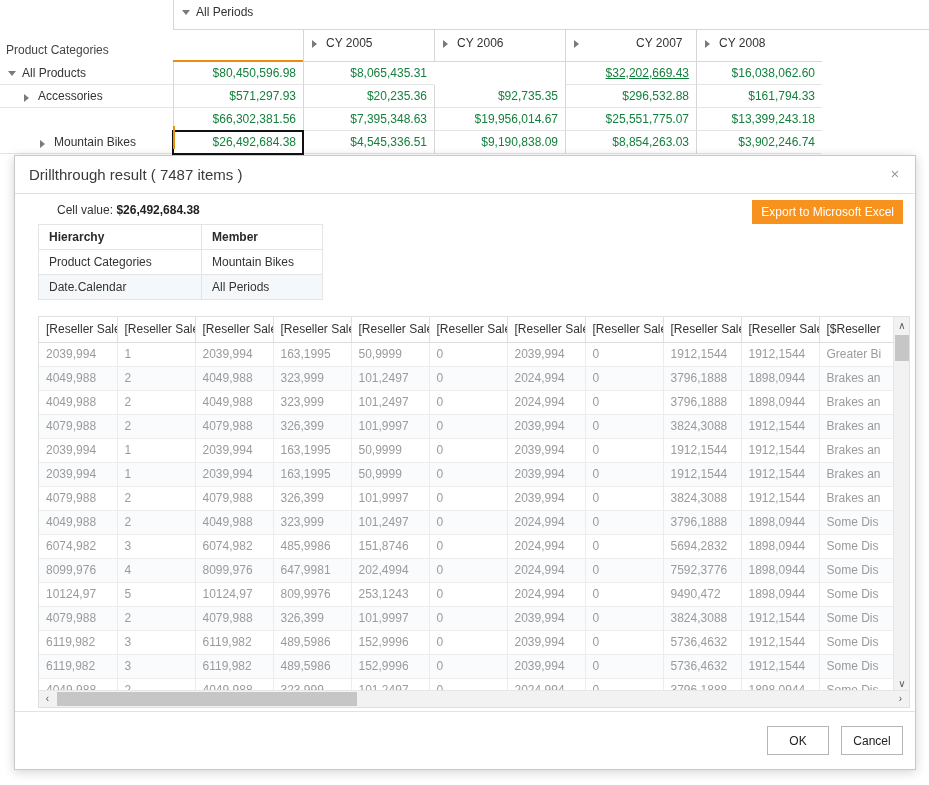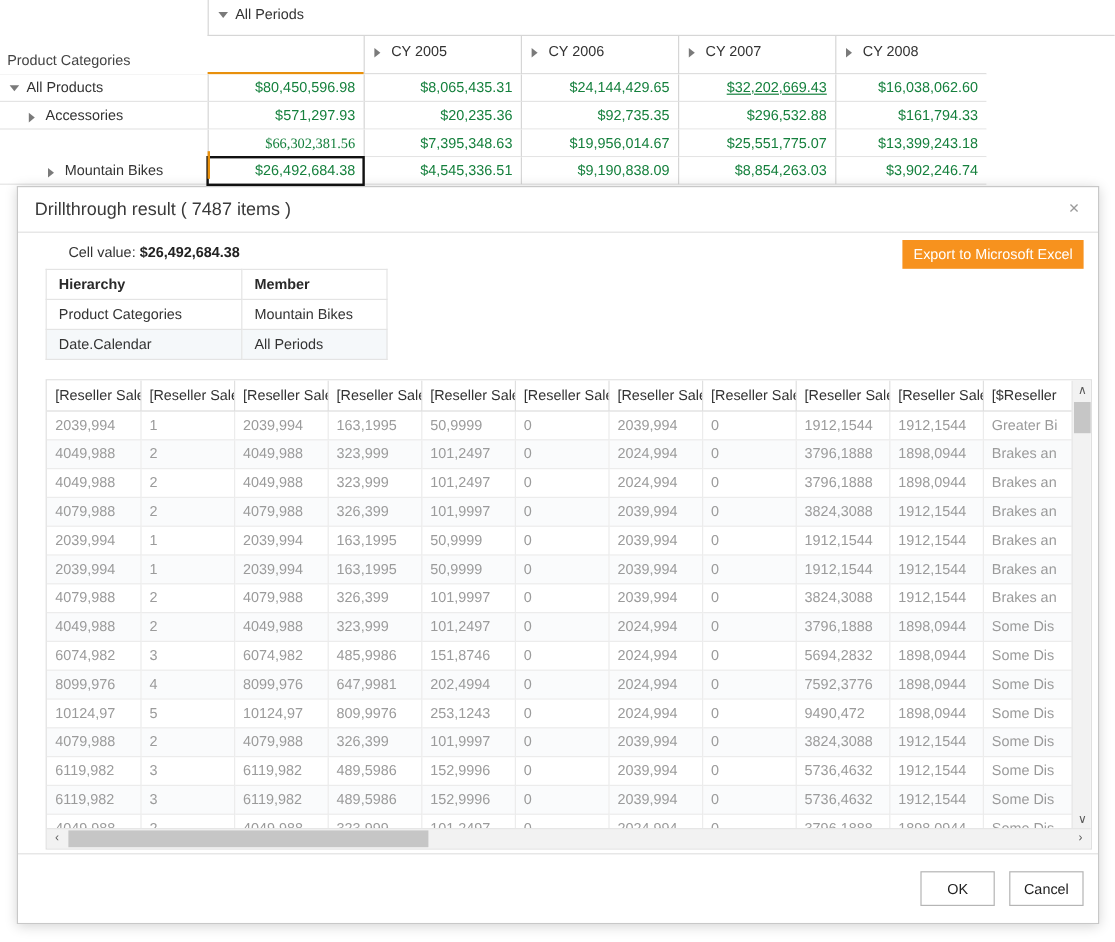--- a/index.html
+++ b/index.html
@@ -255,55 +255,54 @@
   <div class="pv-hcell pv-yearhdr" style="left:303px;width:131px;">
     <span class="tri tri-right"></span>
     <span class="lbl" style="top:6px;">CY 2005</span>
   </div>
   <div class="pv-hcell pv-yearhdr" style="left:434px;width:131px;">
     <span class="tri tri-right"></span>
     <span class="lbl" style="top:6px;">CY 2006</span>
   </div>
   <div class="pv-hcell pv-yearhdr" style="left:565px;width:131px;">
     <span class="tri tri-right"></span>
-    <span class="lbl" style="top:6px;">CY 2007</span>
+    <span class="lbl" style="top:6px;margin-left:48px;">CY 2007</span>
   </div>
   <div class="pv-hcell pv-yearhdr" style="left:696px;width:126px;">
     <span class="tri tri-right"></span>
     <span class="lbl" style="top:6px;">CY 2008</span>
   </div>
 
   <div class="pv-orangebar"></div>
 
   <div class="pv-row" style="top:62px;">
     <div class="pv-rowlabel">
       <span class="tri tri-down" style="left:8px;"></span>
       <span class="txt" style="left:22px;">All Products</span>
     </div>
     <div class="pv-val" style="left:173px;width:130px;">$80,450,596.98</div>
     <div class="pv-val" style="left:303px;width:131px;">$8,065,435.31</div>
-    <div class="pv-val" style="left:434px;width:131px;">$24,144,429.65</div>
     <div class="pv-val" style="left:565px;width:131px;text-decoration:underline;">$32,202,669.43</div>
     <div class="pv-val" style="left:696px;width:126px;">$16,038,062.60</div>
   </div>
 
   <div class="pv-row" style="top:85px;">
     <div class="pv-rowlabel">
       <span class="tri tri-right" style="left:24px;"></span>
       <span class="txt" style="left:38px;">Accessories</span>
     </div>
     <div class="pv-val" style="left:173px;width:130px;">$571,297.93</div>
     <div class="pv-val" style="left:303px;width:131px;">$20,235.36</div>
     <div class="pv-val" style="left:434px;width:131px;">$92,735.35</div>
     <div class="pv-val" style="left:565px;width:131px;">$296,532.88</div>
     <div class="pv-val" style="left:696px;width:126px;">$161,794.33</div>
   </div>
 
   <div class="pv-row" style="top:108px;">
-    <div class="pv-val" style="left:173px;width:130px;font-family:Liberation Serif, serif;">$66,302,381.56</div>
+    <div class="pv-val" style="left:173px;width:130px;">$66,302,381.56</div>
     <div class="pv-val" style="left:303px;width:131px;">$7,395,348.63</div>
     <div class="pv-val" style="left:434px;width:131px;">$19,956,014.67</div>
     <div class="pv-val" style="left:565px;width:131px;">$25,551,775.07</div>
     <div class="pv-val" style="left:696px;width:126px;">$13,399,243.18</div>
   </div>
 
   <div class="pv-row" style="top:131px;">
     <div class="pv-rowlabel">
       <span class="tri tri-right" style="left:40px;"></span>
       <span class="txt" style="left:54px;">Mountain Bikes</span>

